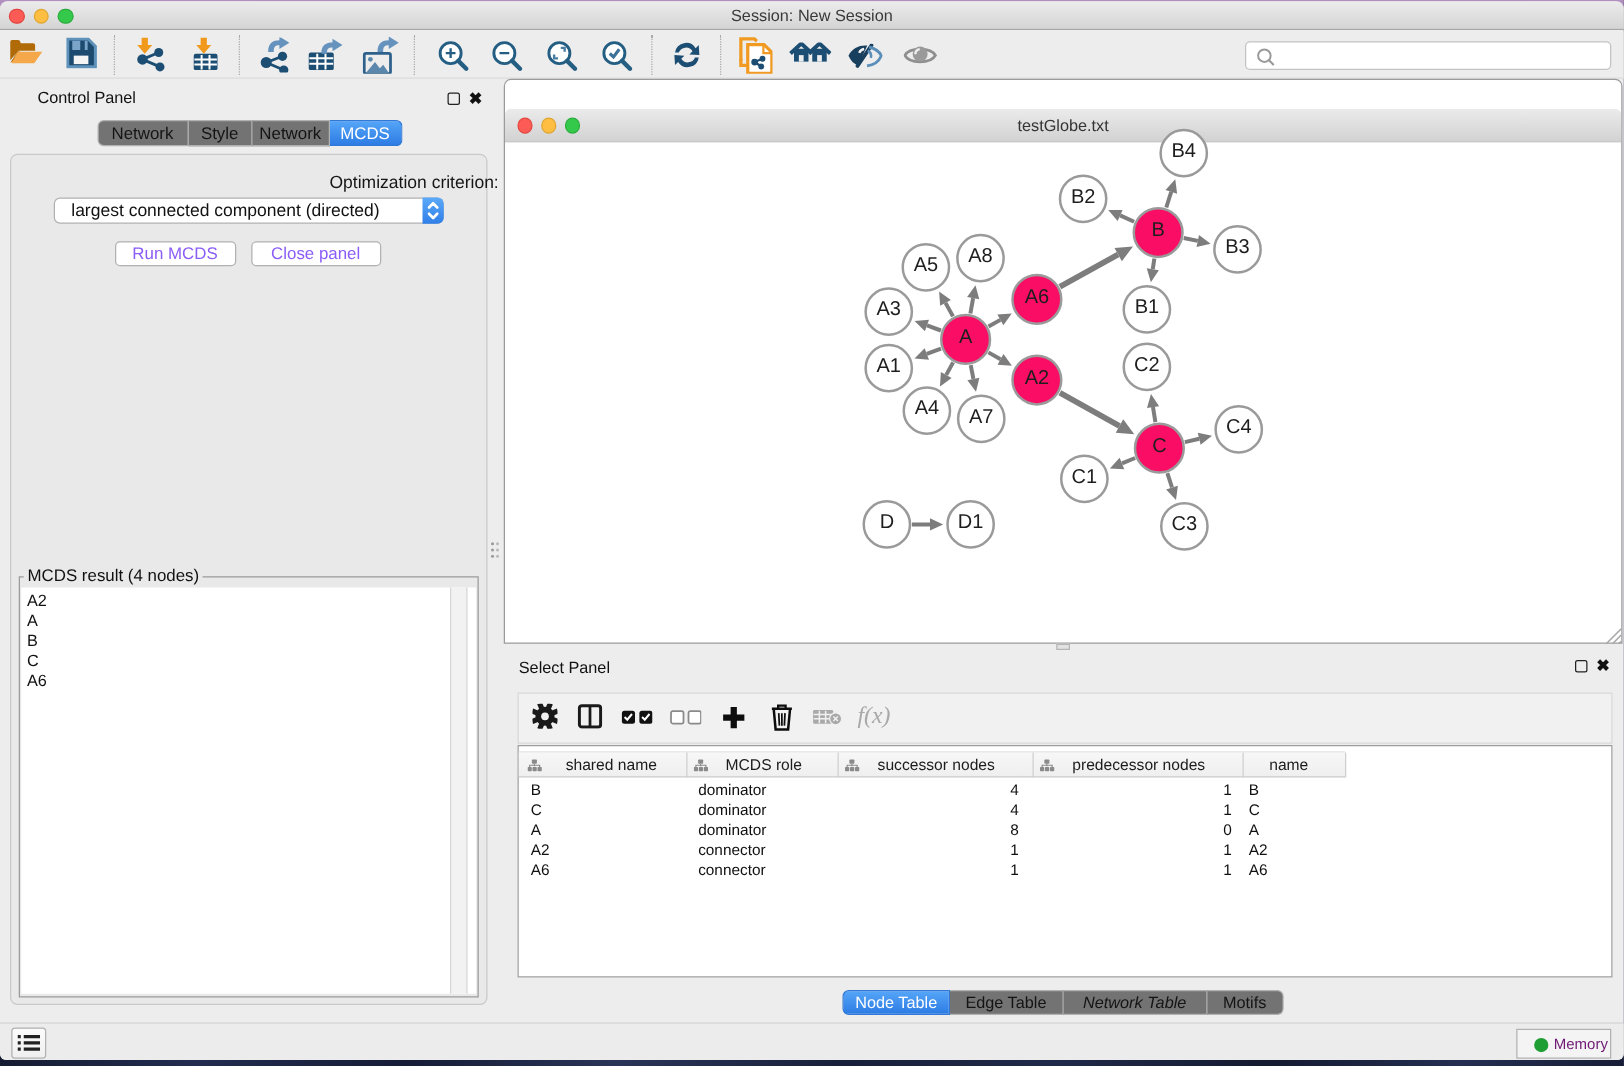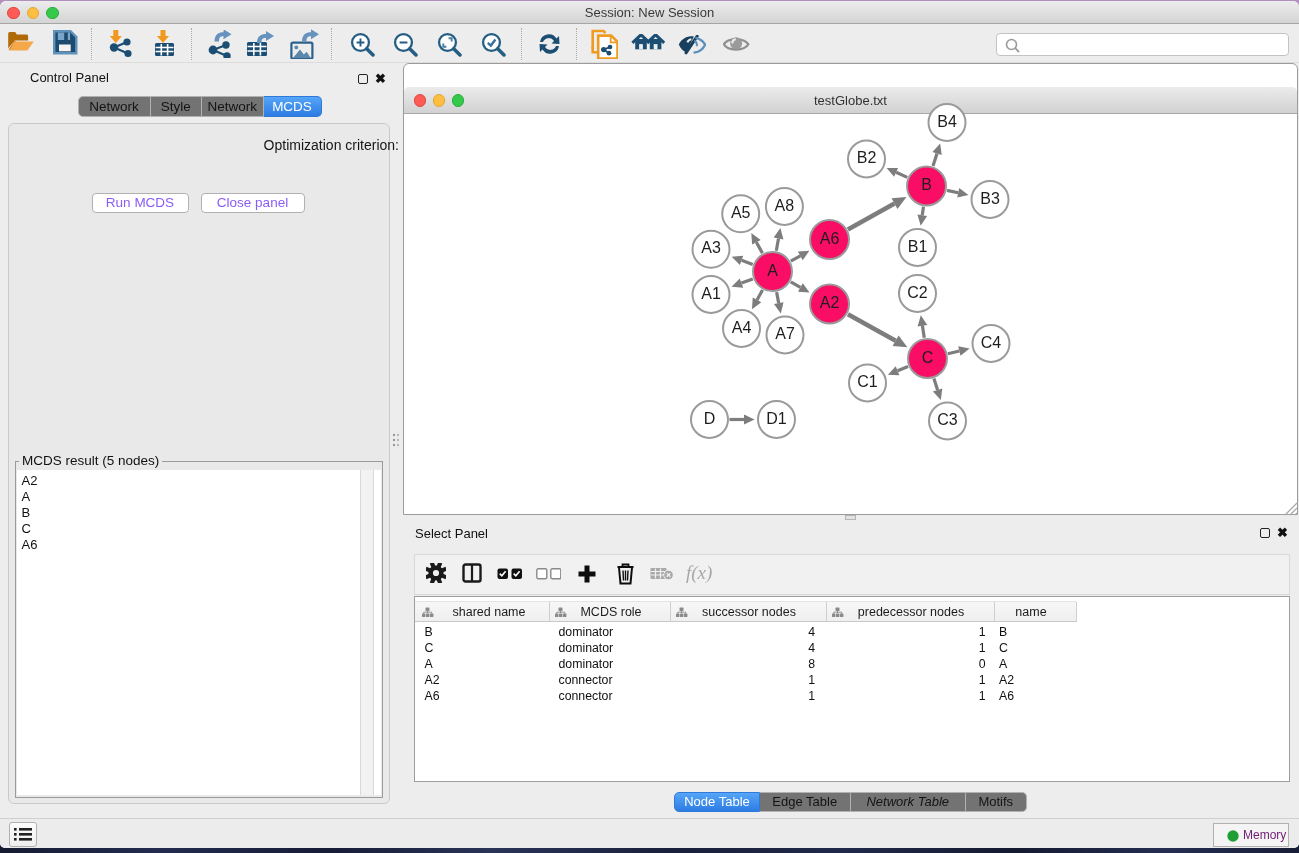--- a/index.html
+++ b/index.html
@@ -200,24 +200,31 @@
 <div class="panehdr-float" style="left:358px;top:73px;"></div>
 <div class="panehdr-x" style="left:375px;top:70px;">✖</div>
 <div class="seg" style="left:77.5px;top:95px;">
   <div class="s first" style="width:73px;">Network</div>
   <div class="s" style="width:51.5px;">Style</div>
   <div class="s" style="width:61.5px;">Network</div>
   <div class="s last sel" style="width:58px;">MCDS</div>
 </div>
 <div id="cp-pane"></div>
 <div id="opt-label">Optimization criterion:</div>
+<div id="dropdown">
+      <div class="txt">largest connected component (directed)</div>
+ <div class="btn"><svg width="17" height="21" viewBox="0 0 17 21">
+  <path d="M5.2 8 L8.5 4.6 L11.8 8" fill="none" stroke="#fff" stroke-width="2.1" stroke-linecap="round" stroke-linejoin="round"></path>
+  <path d="M5.2 13 L8.5 16.4 L11.8 13" fill="none" stroke="#fff" stroke-width="2.1" stroke-linecap="round" stroke-linejoin="round"></path>
+        </svg></div>
+</div>
 <div class="btn77" style="left:91.5px;top:192px;width:97px;">Run MCDS</div>
 <div class="btn77" style="left:200.5px;top:192px;width:104px;">Close panel</div>
 <div id="mcds-group"></div>
-<div id="mcds-label">MCDS result (5 nodes)</div>
+<div id="mcds-label">MCDS result (4 nodes)</div>
 <div id="mcds-list">
       <div id="mcds-sb"></div>
  <div id="mcds-items">A2<br>A<br>B<br>C<br>A6</div>
 </div>
 
 <div id="netwin">
   <div id="net-titlebar">
     <div class="tl2" style="left:9.5px;background:#fc5b56;border:0.5px solid #e2463f;"></div>
     <div class="tl2" style="left:28.5px;background:#fdbe41;border:0.5px solid #e0a633;"></div>
     <div class="tl2" style="left:47.5px;background:#35c94b;border:0.5px solid #2aad3c;"></div>

